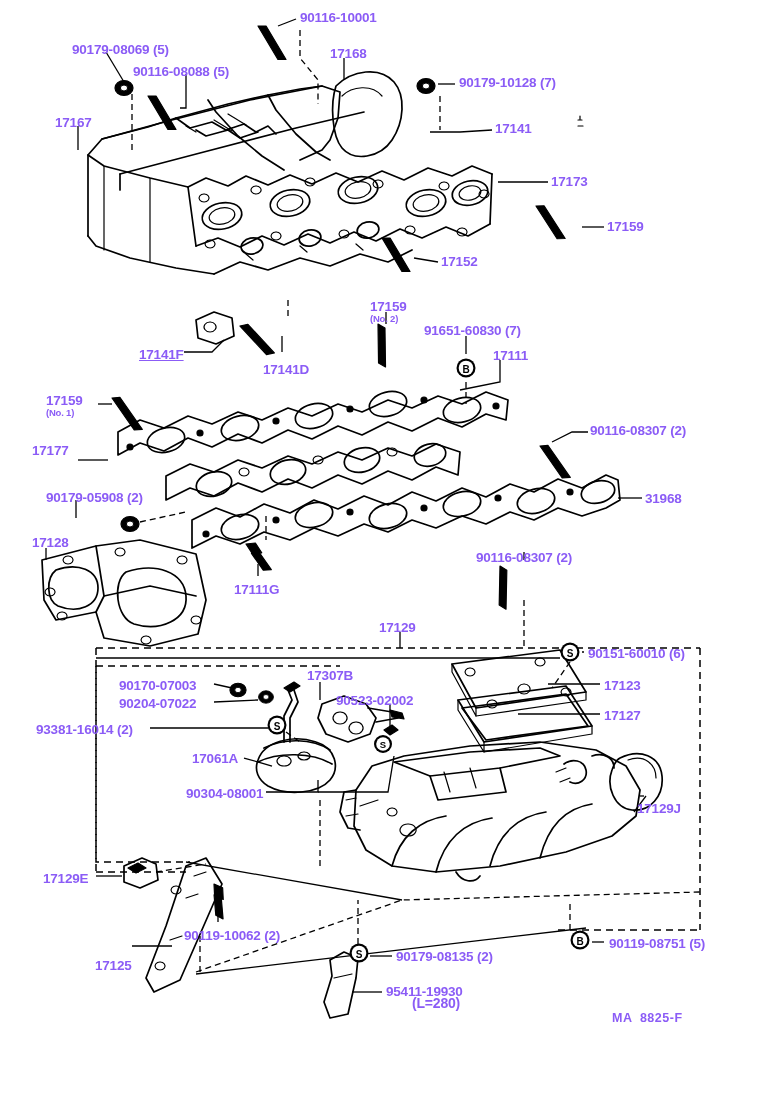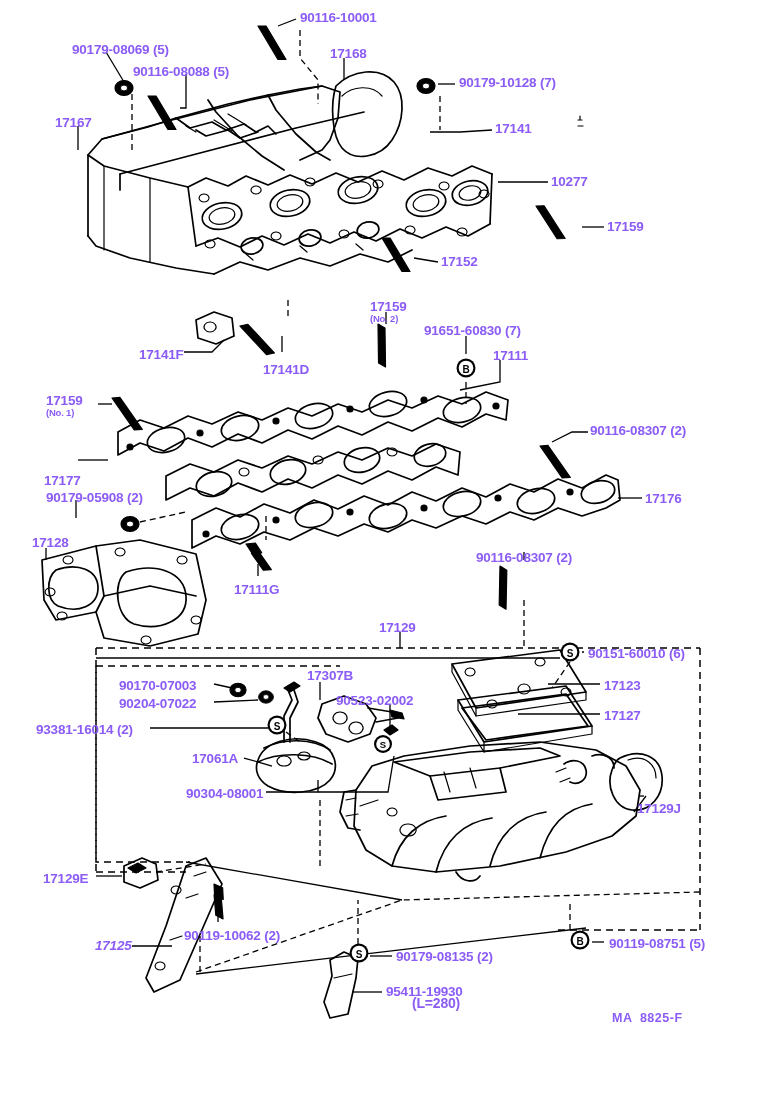--- a/index.html
+++ b/index.html
@@ -468,51 +468,51 @@
   </svg>
 
   <div id="labels">
       <div class="lbl" style="left: 300px; top: 11px;"><span>90116-10001</span></div>
       <div class="lbl" style="left: 72px; top: 43px;"><span>90179-08069 (5)</span></div>
       <div class="lbl" style="left: 330px; top: 47px;"><span>17168</span></div>
       <div class="lbl" style="left: 133px; top: 65px;"><span>90116-08088 (5)</span></div>
       <div class="lbl" style="left: 459px; top: 76px;"><span>90179-10128 (7)</span></div>
       <div class="lbl" style="left: 55px; top: 116px;"><span>17167</span></div>
       <div class="lbl" style="left: 495px; top: 122px;"><span>17141</span></div>
-      <div class="lbl" style="left: 551px; top: 175px;"><span>10277</span></div>
+      <div class="lbl" style="left: 551px; top: 175px;"><span>17173</span></div>
       <div class="lbl" style="left: 607px; top: 220px;"><span>17159</span></div>
       <div class="lbl" style="left: 441px; top: 255px;"><span>17152</span></div>
       <div class="lbl" style="left: 370px; top: 300px;"><span>17159</span><span class="sub">(No. 2)</span></div>
       <div class="lbl" style="left: 424px; top: 324px;"><span>91651-60830 (7)</span></div>
-      <div class="lbl" style="left: 139px; top: 348px;"><span>17141F</span></div>
+      <div class="lbl" style="left: 139px; top: 348px; text-decoration: underline;"><span>17141F</span></div>
       <div class="lbl" style="left: 263px; top: 363px;"><span>17141D</span></div>
       <div class="lbl" style="left: 493px; top: 349px;"><span>17111</span></div>
       <div class="lbl" style="left: 46px; top: 394px;"><span>17159</span><span class="sub">(No. 1)</span></div>
       <div class="lbl" style="left: 590px; top: 424px;"><span>90116-08307 (2)</span></div>
-      <div class="lbl" style="left: 32px; top: 474px; margin-left: 12px;"><span>17177</span></div>
-      <div class="lbl" style="left: 645px; top: 492px;"><span>17176</span></div>
+      <div class="lbl" style="left: 32px; top: 444px;"><span>17177</span></div>
+      <div class="lbl" style="left: 645px; top: 492px;"><span>31968</span></div>
       <div class="lbl" style="left: 46px; top: 491px;"><span>90179-05908 (2)</span></div>
       <div class="lbl" style="left: 32px; top: 536px;"><span>17128</span></div>
       <div class="lbl" style="left: 476px; top: 551px;"><span>90116-08307 (2)</span></div>
       <div class="lbl" style="left: 234px; top: 583px;"><span>17111G</span></div>
       <div class="lbl" style="left: 379px; top: 621px;"><span>17129</span></div>
       <div class="lbl" style="left: 588px; top: 647px;"><span>90151-60010 (6)</span></div>
       <div class="lbl" style="left: 119px; top: 679px;"><span>90170-07003</span></div>
       <div class="lbl" style="left: 307px; top: 669px;"><span>17307B</span></div>
       <div class="lbl" style="left: 604px; top: 679px;"><span>17123</span></div>
       <div class="lbl" style="left: 119px; top: 697px;"><span>90204-07022</span></div>
       <div class="lbl" style="left: 336px; top: 694px;"><span>90523-02002</span></div>
       <div class="lbl" style="left: 604px; top: 709px;"><span>17127</span></div>
       <div class="lbl" style="left: 36px; top: 723px;"><span>93381-16014 (2)</span></div>
       <div class="lbl" style="left: 192px; top: 752px; text-align: center;"><span>17061A</span></div>
       <div class="lbl" style="left: 186px; top: 787px;"><span>90304-08001</span></div>
       <div class="lbl" style="left: 637px; top: 802px;"><span>17129J</span></div>
       <div class="lbl" style="left: 43px; top: 872px;"><span>17129E</span></div>
       <div class="lbl" style="left: 184px; top: 929px;"><span>90119-10062 (2)</span></div>
-      <div class="lbl" style="left: 95px; top: 939px; font-style: italic;"><span>17125</span></div>
+      <div class="lbl" style="left: 95px; top: 959px;"><span>17125</span></div>
       <div class="lbl" style="left: 396px; top: 950px;"><span>90179-08135 (2)</span></div>
       <div class="lbl" style="left: 609px; top: 937px;"><span>90119-08751 (5)</span></div>
       <div class="lbl" style="left: 386px; top: 985px;"><span>95411-19930</span><span class="sub2">(L=280)</span></div>
     </div>
 
   <div class="lbl code" id="drawcode" style="left:612px;top:1012px;">MA  8825-F</div>
 
 </div>
 
 </body></html>

